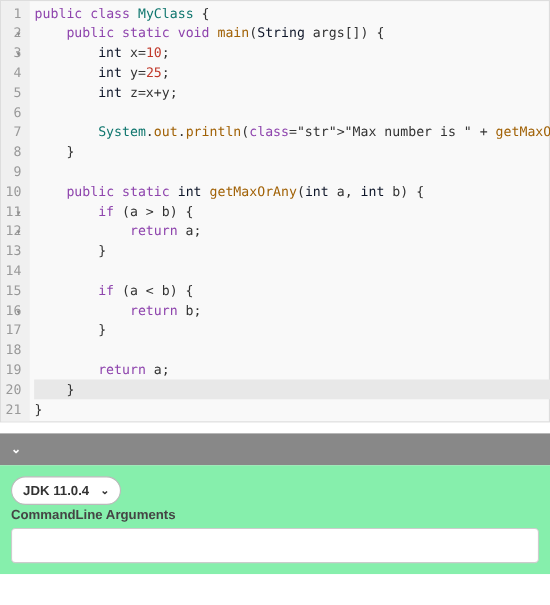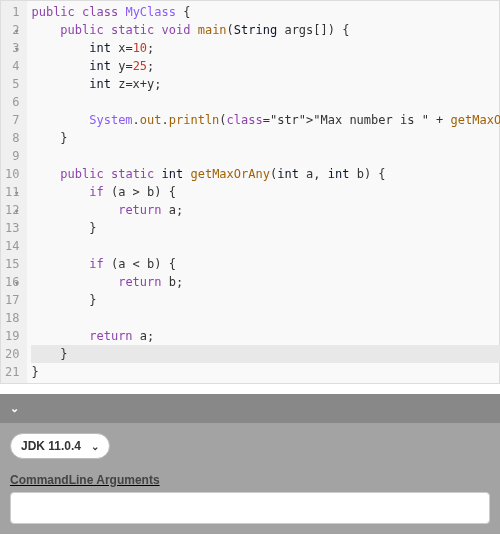--- a/index.html
+++ b/index.html
@@ -5,31 +5,31 @@
 * { box-sizing: border-box; margin: 0; padding: 0; }
 body { font-family: Consolas, Monaco, monospace; font-size: 12px; background: #fff; width: 500px; }
 .editor { display: flex; background: #f9f9f9; border: 1px solid #ddd; }
 .gutter { background: #f0f0f0; color: #999; text-align: right; padding: 2px 8px 2px 4px; user-select: none; line-height: 18px; }
 .gutter-line { height: 18px; }
 .fold { color: #888; font-size: 9px; display: inline-block; width: 8px; }
 .code { padding: 2px 4px; line-height: 18px; white-space: pre; flex: 1; color: #333; }
 .code-line { height: 18px; }
 .kw { color: #8e44ad; font-weight: normal; }
 .type { color: #0f172a; }
-.cls { color: #8b5cf6; }
+.cls { color: #0f766e; }
 .fn { color: #a16207; }
 .num { color: #c0392b; }
 .hl { background: #e8e8e8; }
 
 .panel-header { background: #888; color: #fff; padding: 8px 10px; margin-top: 10px; font-family: -apple-system, Arial, sans-serif; font-weight: bold; font-size: 13px; display: flex; align-items: center; gap: 6px; }
 .chev { font-size: 11px; }
-.panel-body { background: #a3a3a3; padding: 10px; font-family: -apple-system, Arial, sans-serif; text-decoration: underline; }
+.panel-body { background: #86efac; padding: 10px; font-family: -apple-system, Arial, sans-serif; }
 .jdk-dd { background: #fff; border: 1px solid #bbb; border-radius: 14px; padding: 5px 10px; display: inline-flex; align-items: center; gap: 10px; font-size: 12px; font-weight: bold; color: #333; cursor: pointer; }
 .jdk-dd .caret { font-size: 10px; }
-.cmd-label { margin-top: 14px; font-weight: bold; color: #444; font-size: 12px; }
+.cmd-label { margin-top: 2px; font-weight: bold; color: #444; font-size: 12px; }
 .cmd-input { width: 100%; margin-top: 5px; border: 1px solid #ccc; border-radius: 4px; padding: 8px; font-size: 12px; background: #fff; }
 </style>
 </head>
 <body>
 
 <div class="editor">
   <div class="gutter" id="gutter">
       <div class="gutter-line">1 <span class="fold">▾</span></div>
       <div class="gutter-line">2 <span class="fold">▾</span></div>
       <div class="gutter-line">3 <span class="fold">&nbsp;</span></div>

